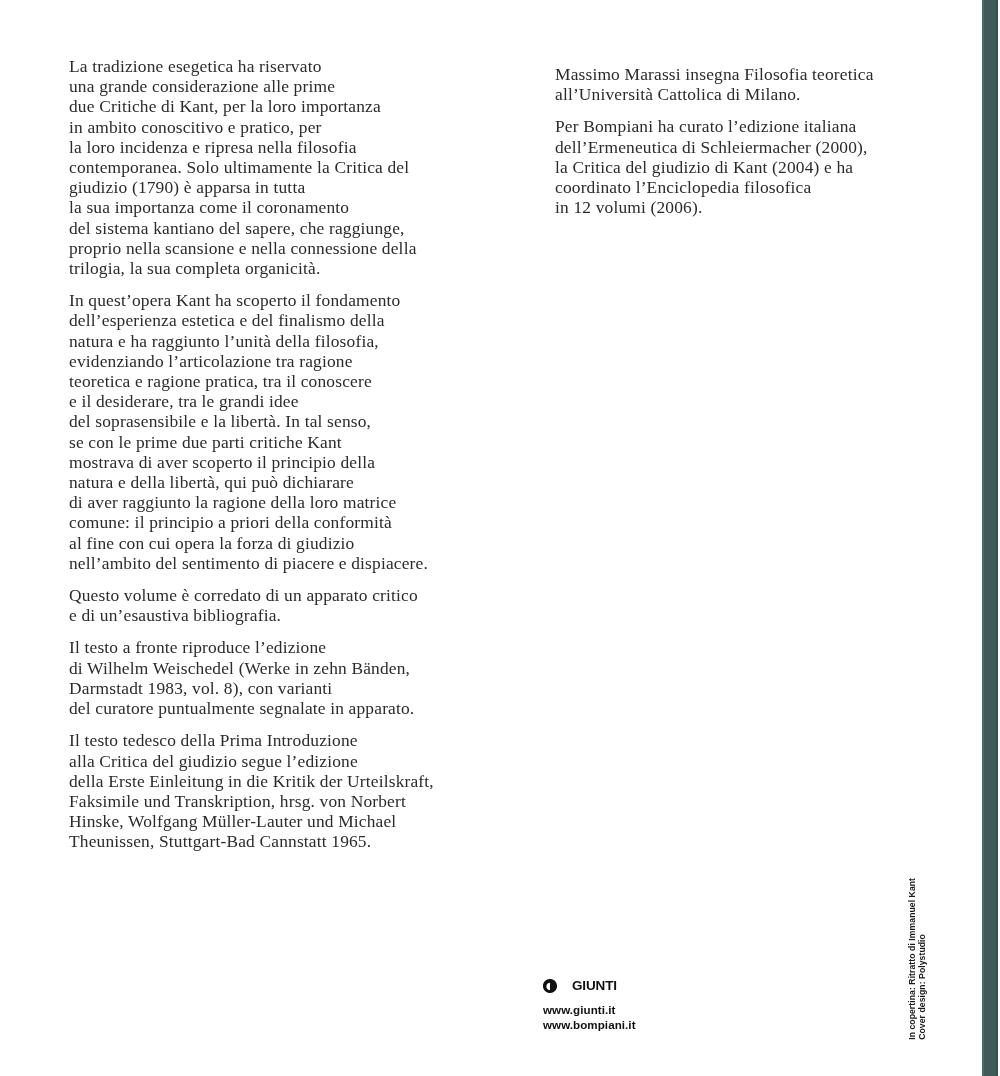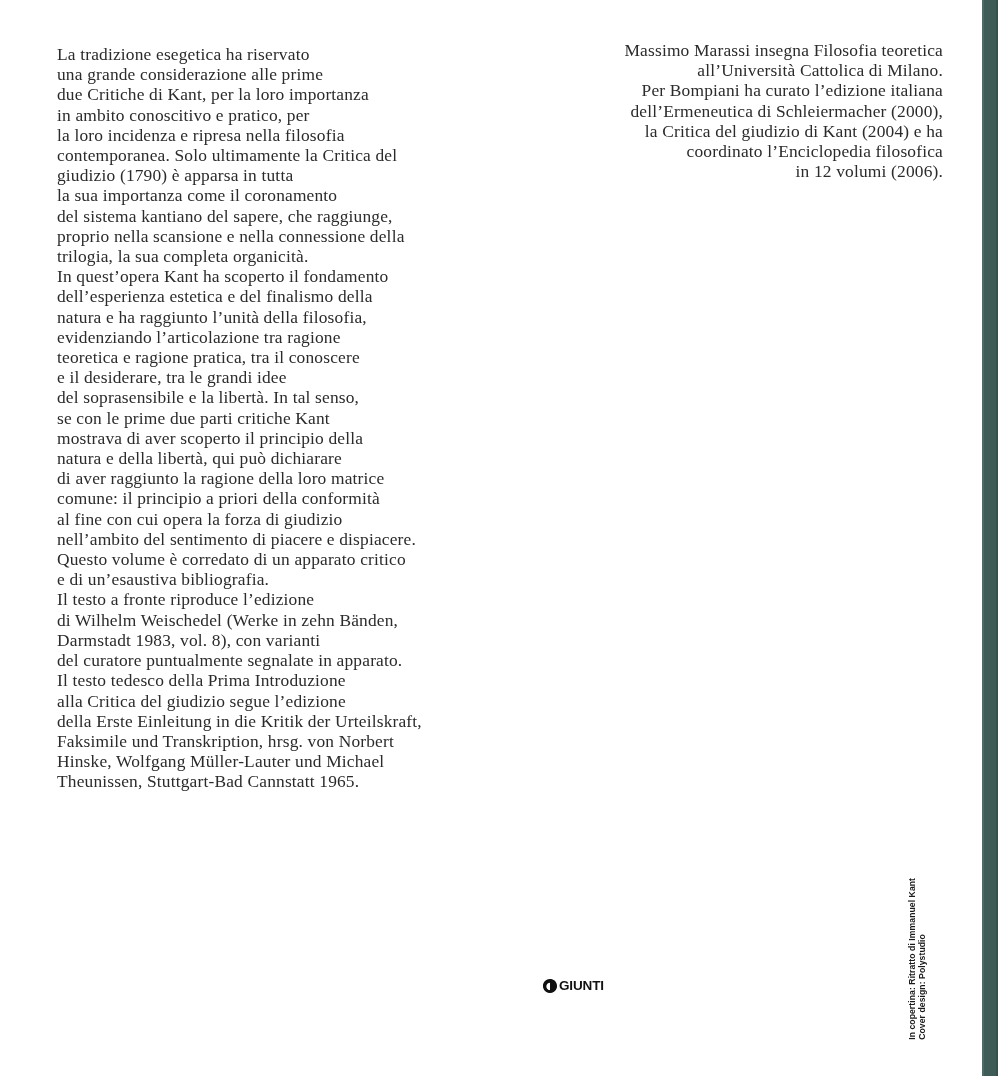--- a/index.html
+++ b/index.html
@@ -54,41 +54,40 @@
     letter-spacing: 0.01em;
     white-space: pre-wrap;
   }
   .col-left {
     left: 57px;
     top: 44px;
     width: 420px;
   }
   .col-right {
     left: 543px;
-    top: 40px;
+    top: 52px;
     width: 400px;
-    text-align: right;
   }
   .col p {
-    margin: 0;
+    margin: 12px;
   }
   .it {
   }
 
   
   .publisher {
     position: absolute;
     left: 543px;
     top: 977px;
     width: 230px;
   }
   .logo-row {
     display: flex;
     align-items: center;
-    gap: 2px;
+    gap: 15px;
     height: 17px;
     text-align: right;
   }
   .logo-mark {
     width: 14px;
     height: 14px;
     display: block;
     flex: 0 0 auto;
   }
   .logo-word {
@@ -144,18 +143,22 @@
 
 <div class="publisher">
   <div class="logo-row">
     <svg class="logo-mark" viewBox="0 0 100 100" aria-hidden="true">
       <path fill="#111111" d="M50 3C24.0 3 3 24.0 3 50s21.0 47 47 47c26.0 0 47-21.0 47-47V44H52v19h22.5c-3.6 9.8-13.1 16.8-24.3 16.8C35.6 79.8 23.8 68.0 23.8 53.2S35.6 26.6 50.4 26.6c7.5 0 14.3 3.1 19.2 8.1l13.6-13.2C74.6 12.3 63.0 7.0 50 7z"></path>
       <circle cx="50" cy="50" r="47" fill="none"></circle>
       <path fill="#111111" d="M50 0C22.4 0 0 22.4 0 50s22.4 50 50 50 50-22.4 50-50S77.6 0 50 0zm0 81c-17.1 0-31-13.9-31-31s13.9-31 31-31c8.5 0 16.2 3.4 21.8 9L60 40H99v-0C96.3 17.4 75.2 0 50 0"></path>
     </svg>
     <span class="logo-word">GIUNTI</span>
   </div>
+  <div class="urls">
+    <div>www.giunti.it</div>
+    <div>www.bompiani.it</div>
+  </div>
 </div>
 
 <div class="credits">
   <div>In copertina: Ritratto di Immanuel Kant</div>
   <div>Cover design: Polystudio</div>
 </div>
 
 </body></html>

